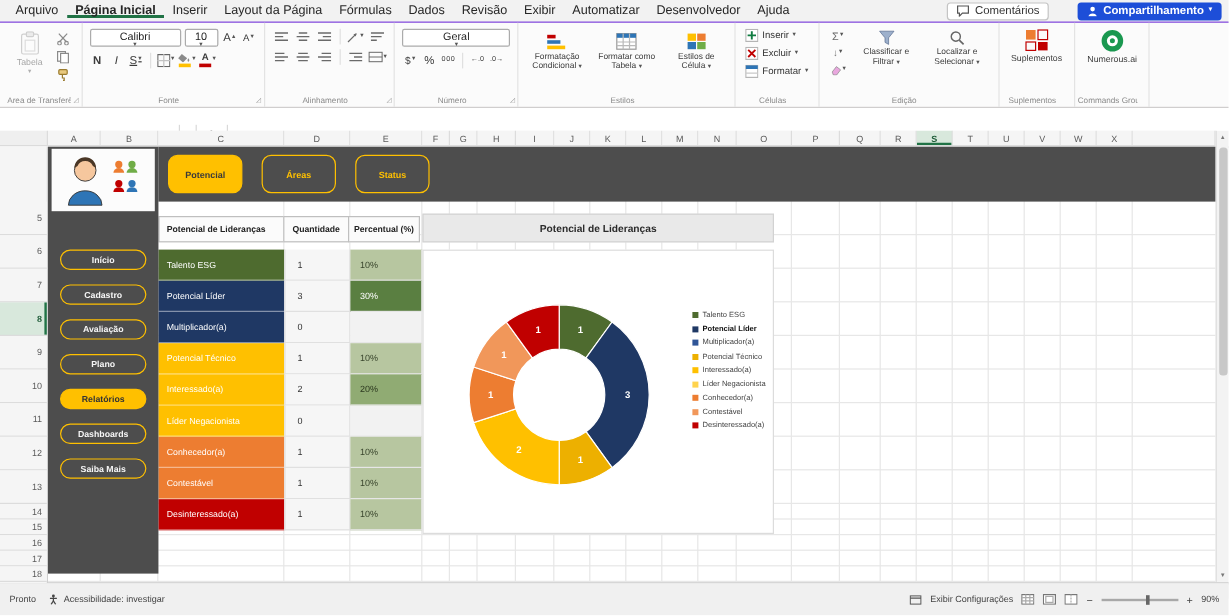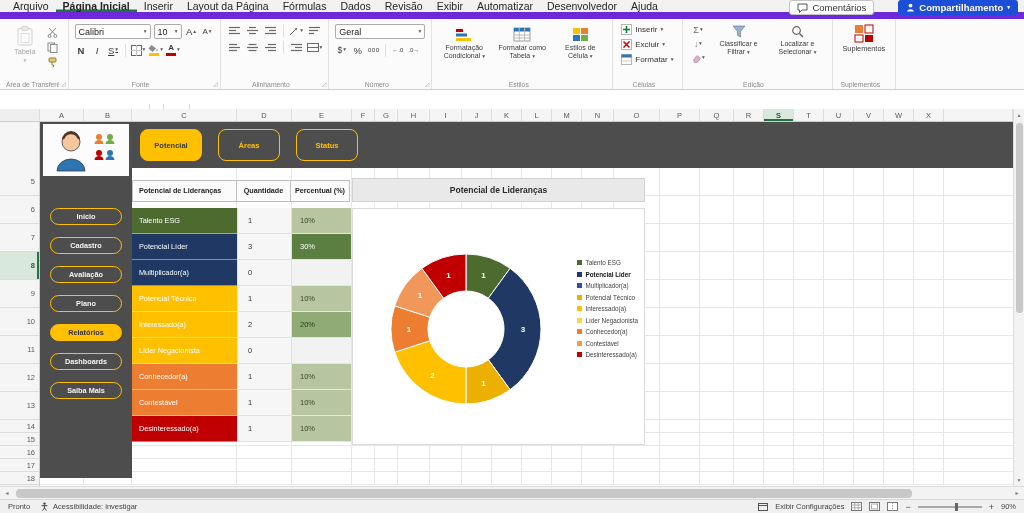--- a/index.html
+++ b/index.html
@@ -1,39 +1,39 @@
 <!DOCTYPE html>
 <html><head>
 <meta charset="utf-8">
 <style>
 *{margin:0;padding:0;box-sizing:border-box;}
 html,body{width:1024px;height:513px;background:#fff;}
 .app{position:relative;width:1024px;height:513px;overflow:hidden;background:#fff;
   font-family:"Liberation Sans",sans-serif;color:#333;}
 
-.menubar{position:absolute;top:0;left:0;right:0;height:19px;background:#f2f2f2;display:flex;align-items:flex-start;padding-left:6px;border-bottom:7px solid #6d28d9;}
+.menubar{position:absolute;top:0;left:0;right:0;height:19px;background:#f2f2f2;display:flex;align-items:center;padding-left:6px;border-bottom:1px solid #6d28d9;}
 .menu-items{display:flex;align-items:stretch;}
 .mitem{padding:0 7px;font-size:10.5px;display:flex;align-items:center;color:#262626;cursor:default;white-space:nowrap;}
 .mitem.active{font-weight:bold;box-shadow:inset 0 -2.5px 0 var(--green,#217346);}
 .menu-right{margin-left:auto;display:flex;align-items:center;gap:24px;padding-right:6px;}
 .comments-btn{height:15px;border:1px solid #c4c4c4;border-radius:3px;background:#fff;display:flex;align-items:center;gap:4px;padding:0 7px;font-size:9.5px;color:#333;}
 .share-btn{height:15px;border:none;border-radius:3px;background:#2f9e4f;color:#fff;display:flex;align-items:center;gap:4px;padding:0 8px;font-size:9.5px;font-weight:bold;}
 .chev{font-size:5.5px;color:#555;line-height:1;}
 .share-btn .chev{color:#fff;}
 
 .ribbon{position:absolute;top:19px;left:0;right:0;height:71px;background:#fbfbfb;border-bottom:1px solid #d0cece;display:flex;align-items:stretch;padding-left:4px;}
 .rgroup{position:relative;border-right:1px solid #e3e3e3;padding:3px 6px 12px;display:flex;flex-direction:column;}
 .glabel{position:absolute;bottom:1px;left:2px;right:9px;text-align:center;font-size:6.8px;color:#8a8a8a;white-space:nowrap;overflow:hidden;}
 .launcher{position:absolute;bottom:2px;right:2px;font-size:5.5px;color:#9a9a9a;}
 .grow{display:flex;align-items:center;gap:3px;margin:2px 0;}
 .bigbtn{display:flex;flex-direction:column;align-items:center;gap:2px;padding:2px 4px;font-size:7.3px;color:#3b3b3b;text-align:center;line-height:1.15;}
 .disabled{opacity:.45;}
 .minicol{display:flex;flex-direction:column;gap:3px;justify-content:center;padding:2px;}
 .mini{min-width:15px;height:12px;display:flex;align-items:center;justify-content:center;gap:1px;font-size:9px;color:#6a6a6a;}
-.combo{height:15px;background:#fff;border:1px solid #ababab;border-radius:2px;display:flex;align-items:center;justify-content:space-between;font-size:9px;padding:0 3px;color:#222;}
+.combo{height:15px;background:#fff;border:1px solid #ababab;border-radius:2px;display:flex;align-items:center;justify-content:space-between;font-size:9px;padding:0 3px;color:#222;flex-direction:column;}
 .tbtn{min-width:13px;height:14px;display:flex;align-items:center;justify-content:center;gap:1px;font-size:9.5px;color:#3b3b3b;}
 .tbtn.b{font-weight:bold;}.tbtn.i{font-style:italic;}.tbtn.u{text-decoration:underline;}
 .vr{width:1px;height:13px;background:#e0e0e0;margin:0 2px;}
 .ficon{display:flex;flex-direction:column;align-items:center;gap:1px;}
 .cbar{width:10px;height:3px;display:block;}
 .alico line{stroke:#6a6a6a;stroke-width:1.2;}
 .stylebtn{display:flex;flex-direction:column;align-items:center;gap:2px;width:52px;font-size:7px;line-height:1.12;text-align:center;color:#3b3b3b;padding-top:3px;}
 .slabel{display:block;}
 .cellrow{display:flex;align-items:center;gap:3px;font-size:8px;height:15px;padding:0 2px;color:#333;}
 
@@ -79,21 +79,21 @@
 .lmark{width:5px;height:5px;display:block;}
 
 .vscroll{position:absolute;right:0;top:0;width:11px;bottom:0;background:#f3f3f3;border-left:1px solid #dcdcdc;}
 .varrow{position:absolute;left:0;width:10px;height:12px;font-size:5px;color:#777;display:flex;align-items:center;justify-content:center;}
 .vthumb{position:absolute;left:2px;width:7px;top:14px;height:190px;background:#c8c8c8;border-radius:3px;}
 .hscroll{position:absolute;left:0;right:0;bottom:14px;height:13px;background:#f3f3f3;border-top:1px solid #dcdcdc;display:flex;align-items:center;}
 .harrow{width:14px;font-size:5px;color:#777;display:flex;justify-content:center;}
 .htrack{flex:1;position:relative;height:13px;}
 .hthumb{position:absolute;left:2px;top:2px;height:9px;width:90%;background:#c8c8c8;border-radius:4px;}
 
-.statusbar{position:absolute;left:0;right:0;bottom:0;height:14px;background:#f0f0f0;border-top:1px solid #d6d6d6;display:flex;align-items:center;font-size:7.5px;color:#444;padding:0 8px;gap:10px;}
+.statusbar{position:absolute;left:0;right:0;bottom:0;height:28px;background:#f0f0f0;border-top:1px solid #d6d6d6;display:flex;align-items:center;font-size:7.5px;color:#444;padding:0 8px;gap:10px;}
 .sbleft{display:flex;align-items:center;gap:4px;}
 .sbright{margin-left:auto;display:flex;align-items:center;gap:7px;}
 .zoomtrack{width:64px;height:2px;background:#a8a8a8;position:relative;}
 .zoomthumb{position:absolute;left:58%;top:-3px;width:3px;height:8px;background:#666;}
 </style>
 </head>
 <body>
 
 <div class="app" style="--yellow: #ffc000; --green: #217346;">
 
@@ -429,20 +429,31 @@
             <rect x="1" y="1" width="8" height="8" fill="#ed7d31"></rect>
             <rect x="11" y="1" width="8" height="8" fill="none" stroke="#c00000"></rect>
             <rect x="1" y="11" width="8" height="7" fill="none" stroke="#c00000"></rect>
             <rect x="11" y="11" width="8" height="7" fill="#c00000"></rect>
           </svg>
         <span class="blabel">Suplementos</span>
       </div>
       <div class="glabel">Suplementos</div>
     </div>
 
+    <div class="rgroup">
+      <div class="bigbtn">
+        <svg width="20" height="20" viewBox="0 0 20 20">
+            <circle cx="10" cy="10" r="9" fill="#1a9850"></circle>
+            <circle cx="10" cy="10" r="4.6" fill="#fff"></circle>
+            <circle cx="10" cy="10" r="2.1" fill="#1a9850"></circle>
+          </svg>
+        <span class="blabel">Numerous.ai</span>
+      </div>
+      <div class="glabel">Commands Group</div>
+    </div>
 
   </div>
 
   <div class="formulabar">
     <div class="namebox">
       <span>S8</span>
       <span class="chev">▾</span>
     </div>
     <div class="fbdots">⋮</div>
     <div class="fx">fx</div>

